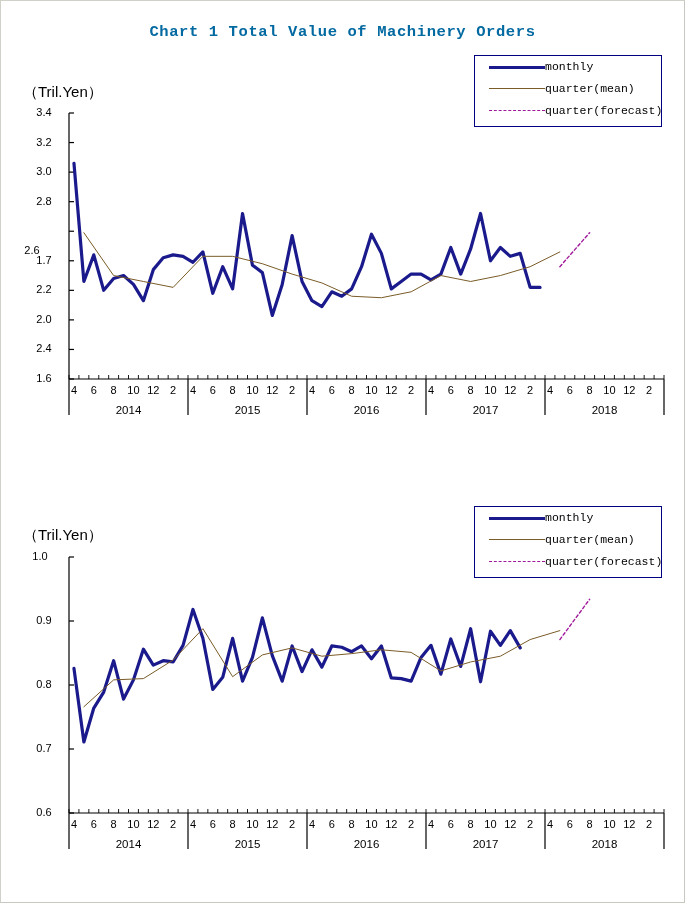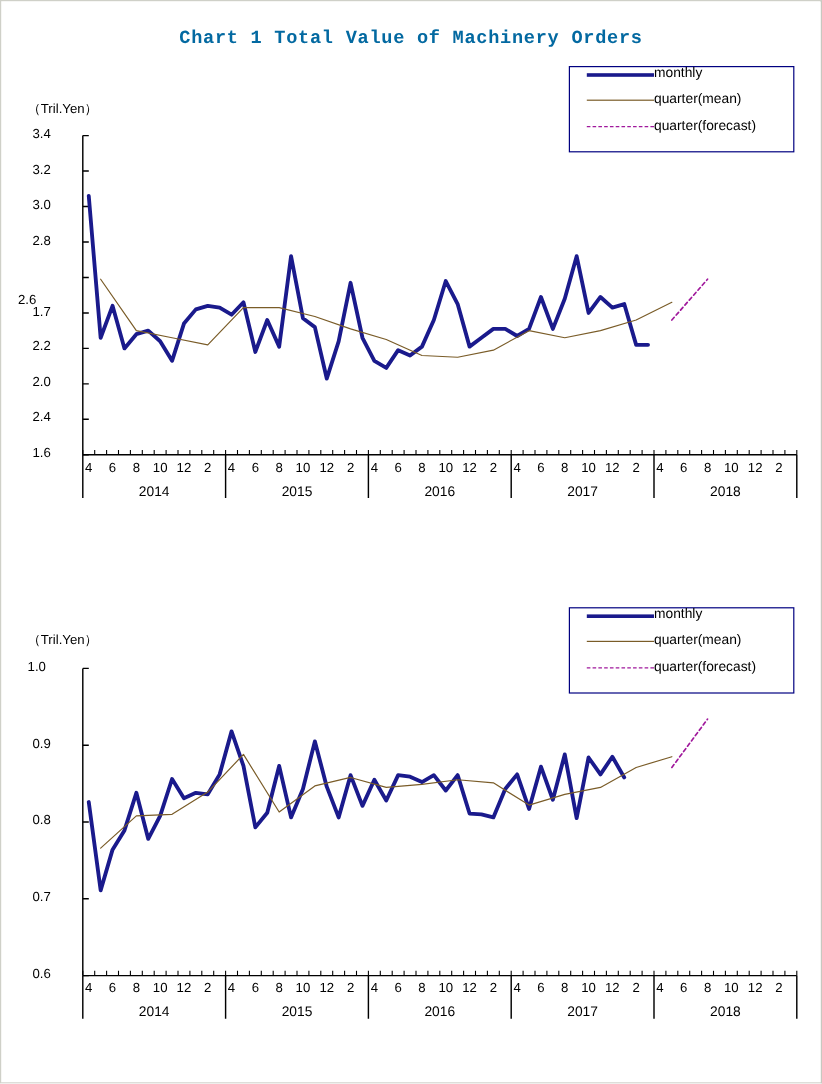--- a/index.html
+++ b/index.html
@@ -30,36 +30,38 @@
     text-align: center;
     font-family: Liberation Mono, monospace;
     font-weight: bold;
     font-size: 15.5px;
     letter-spacing: 0.6px;
     color: #0369a1;
     white-space: pre;
   }
   .unit-label {
     position: absolute;
-    font-size: 11px;
+    font-size: 15px;
     color: #000000;
     font-family: "Liberation Sans", sans-serif;
     white-space: nowrap;
   }
   .legend-box {
     position: absolute;
     border: 1px solid #000080;
     background: #ffffff;
     box-sizing: border-box;
     padding: 0;
   }
   .legend-row {
     display: flex;
+    align-items: center;
     height: 22px;
     padding-left: 8px;
+    font-family: Liberation Mono, monospace;
   }
   .legend-swatch {
     width: 62px;
     height: 12px;
     position: relative;
     flex: 0 0 62px;
   }
   .legend-swatch i {
     position: absolute;
     left: 6px;
@@ -85,21 +87,21 @@
   .plot {
     position: absolute;
   }
   .plot svg {
     display: block;
   }
   .ytick-label {
     position: absolute;
     font-size: 11px;
     color: #000000;
-    text-align: left;
+    text-align: center;
     white-space: nowrap;
     line-height: 1;
   }
   .xtick-label {
     position: absolute;
     font-size: 11px;
     color: #000000;
     text-align: center;
     white-space: nowrap;
     line-height: 1;

